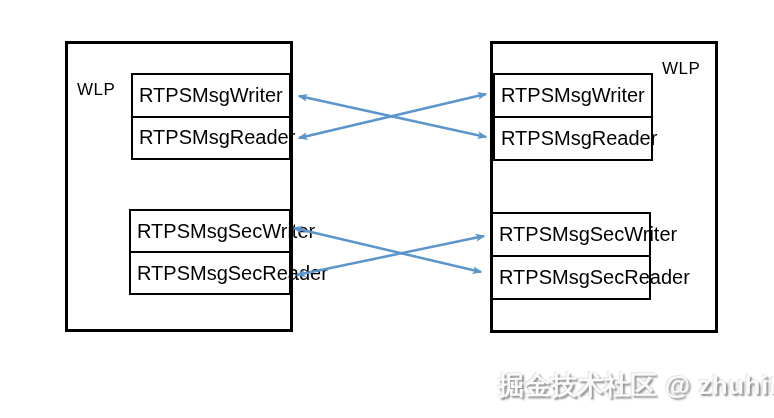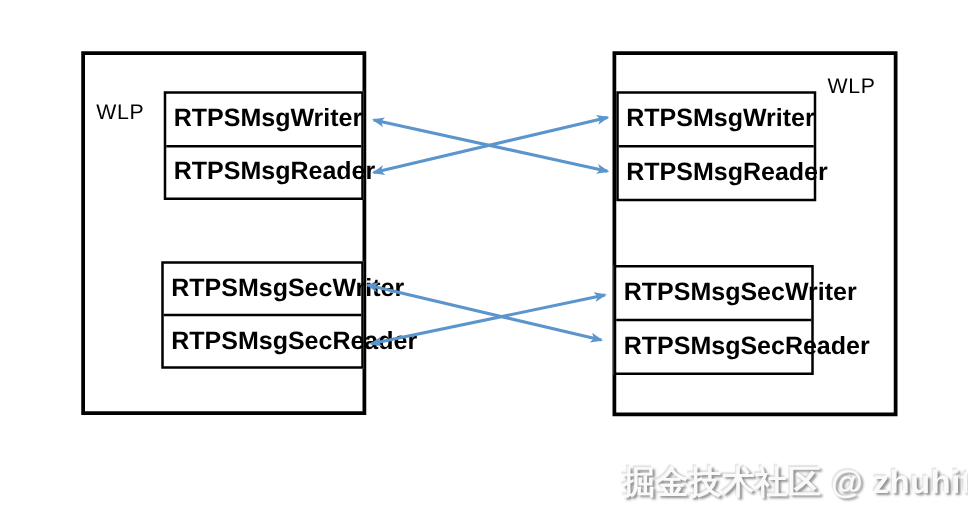--- a/index.html
+++ b/index.html
@@ -47,21 +47,20 @@
 
   .cell {
     flex: 1;
     display: flex;
     align-items: center;
     padding-left: 6px;
     font-size: 20px;
     color: #000;
     white-space: nowrap;
     overflow: visible;
-    font-weight: bold;
   }
   .cell + .cell { border-top: 2px solid #000; }
 
   svg.arrows-layer {
     position: absolute;
     left: 0; top: 0;
     width: 774px; height: 418px;
     pointer-events: none;
   }
 

